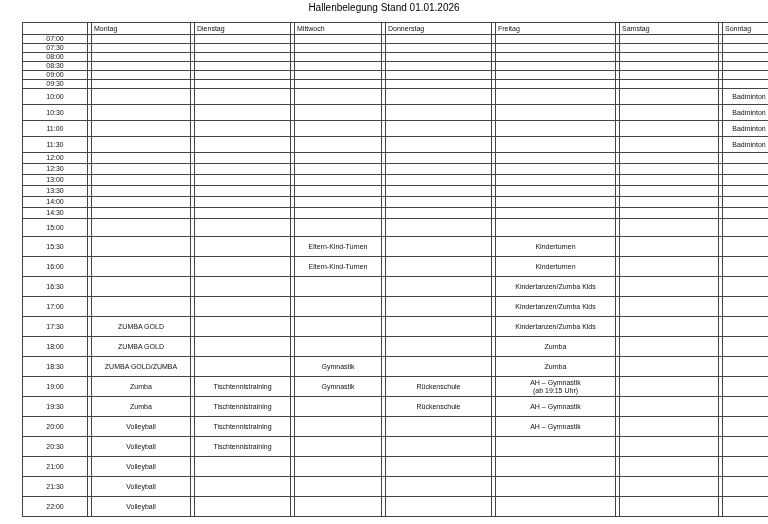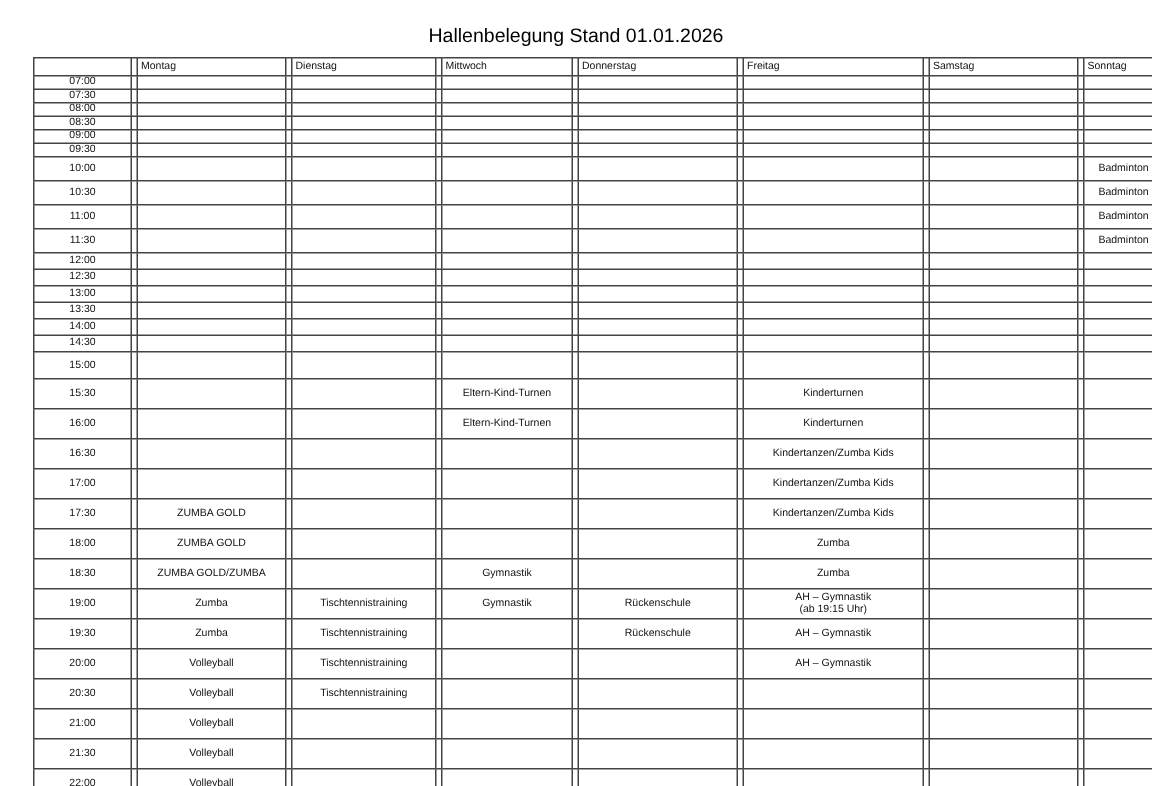--- a/index.html
+++ b/index.html
@@ -9,23 +9,23 @@
     font-family: "Liberation Sans", sans-serif;
   }
   .page {
     position: relative;
     width: 768px;
     height: 524px;
     background: #ffffff;
     overflow: hidden;
   }
   .doc-title {
-    padding-top: 19px;
+    padding-top: 3px;
     text-align: center;
-    font-size: 13px;
+    font-size: 10px;
     line-height: 9px;
     color: #000000;
   }
   table.sched {
     border-collapse: collapse;
     table-layout: fixed;
     margin: 10px 0 0 22px;
     width: 724px;
   }
   table.sched td {

